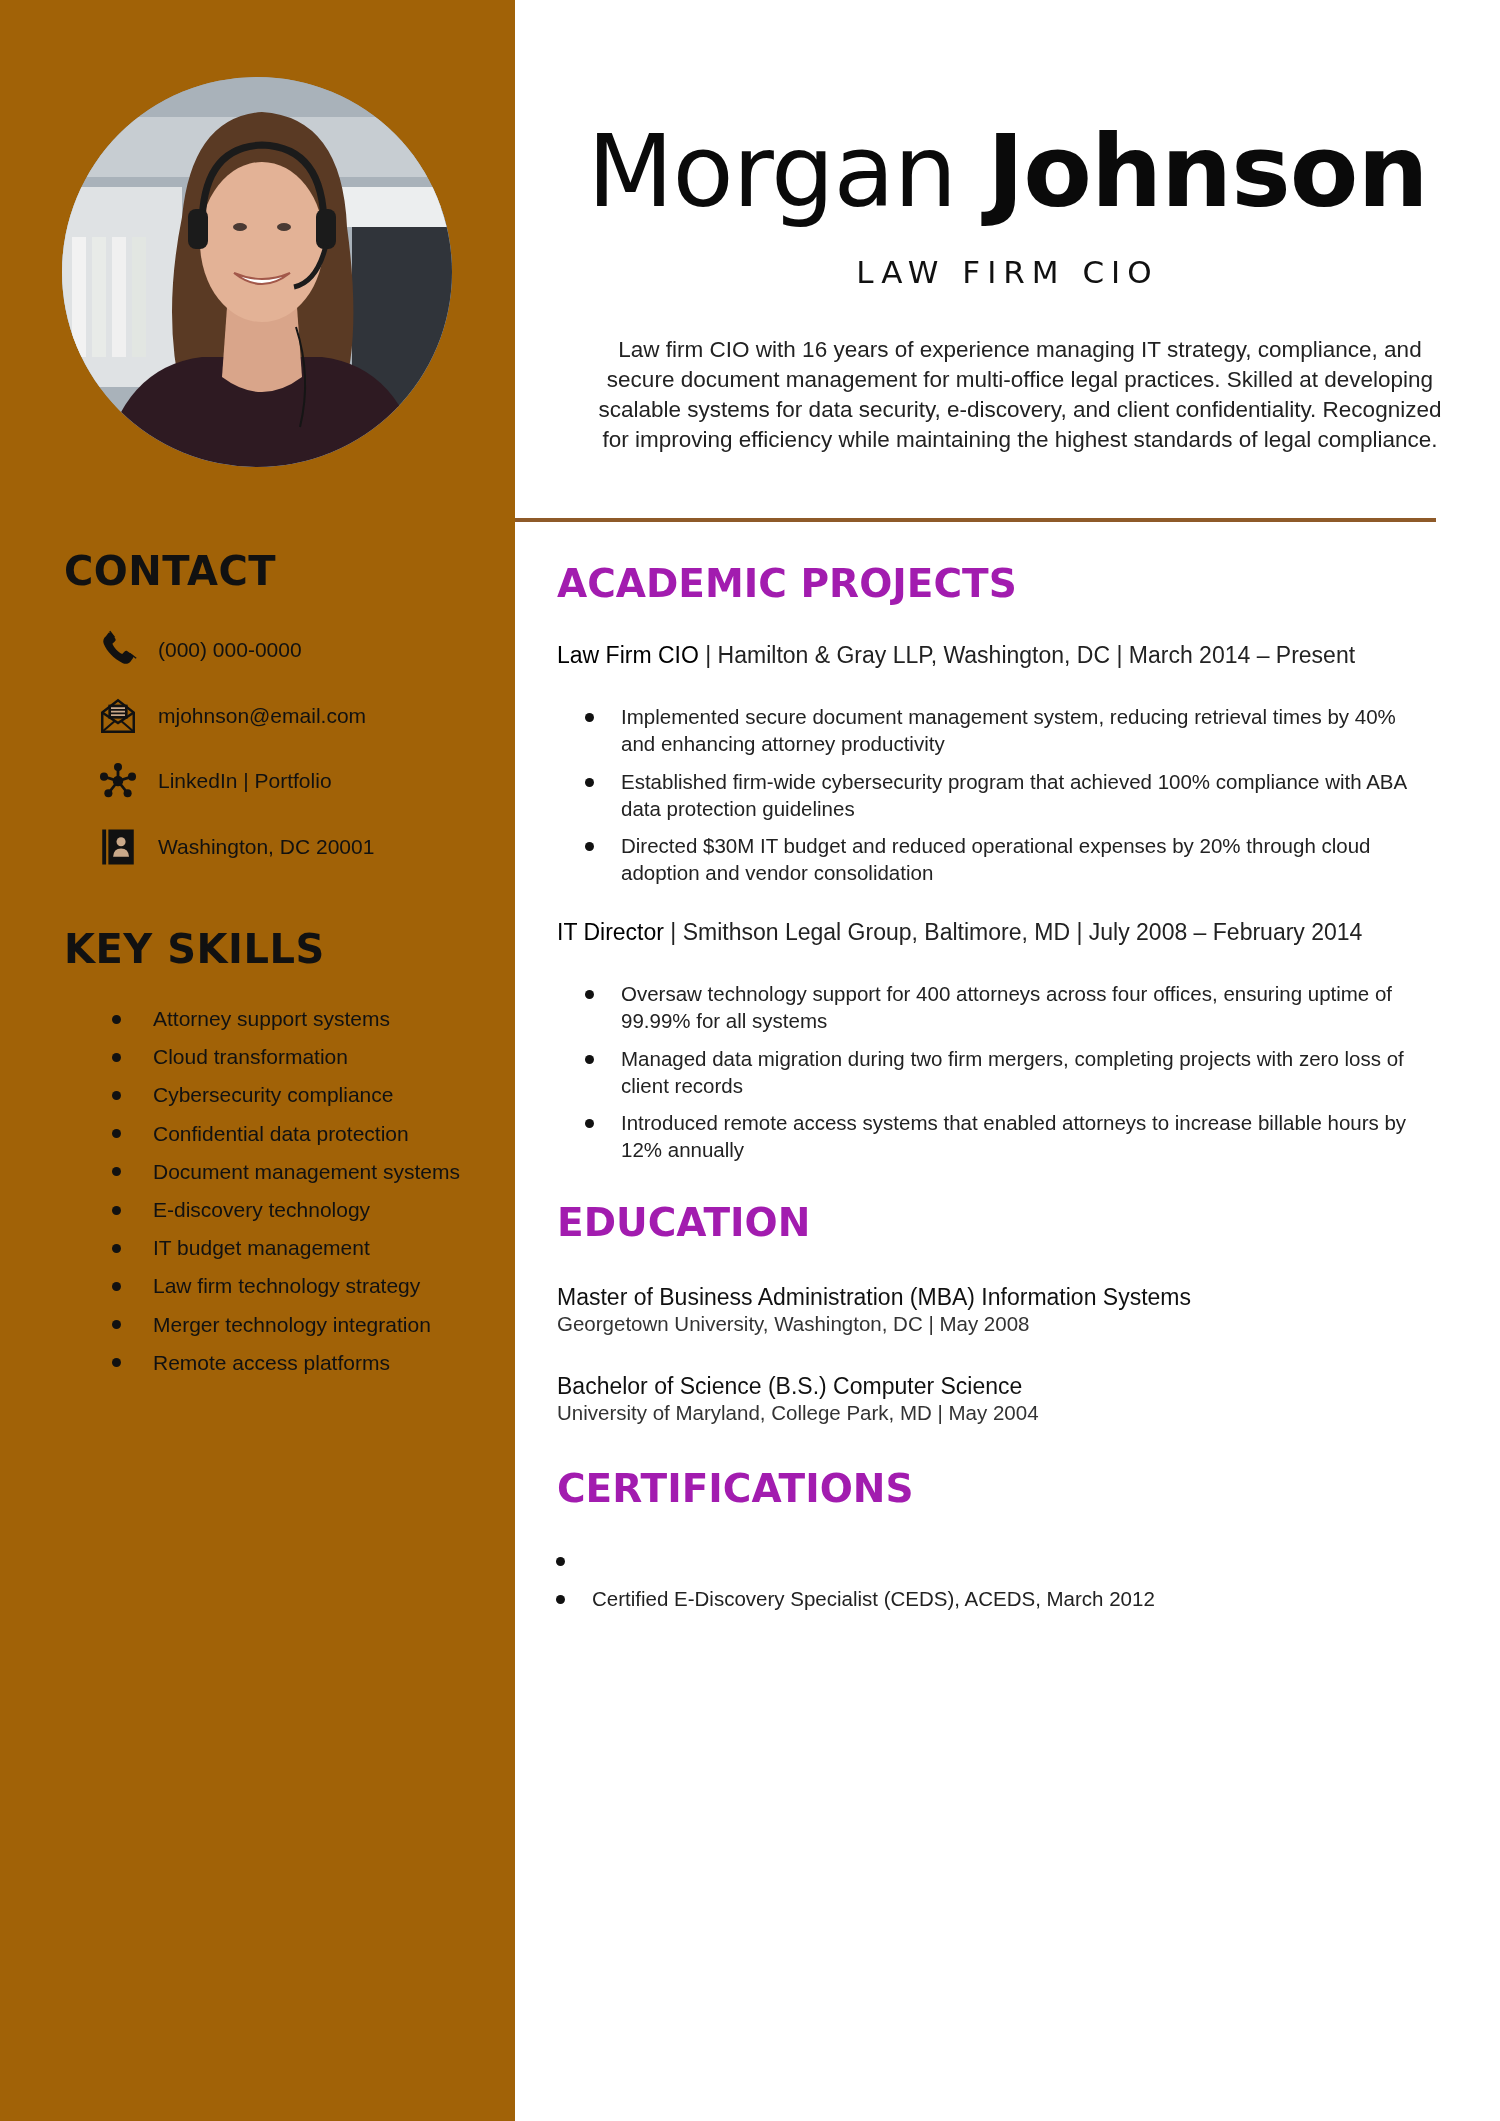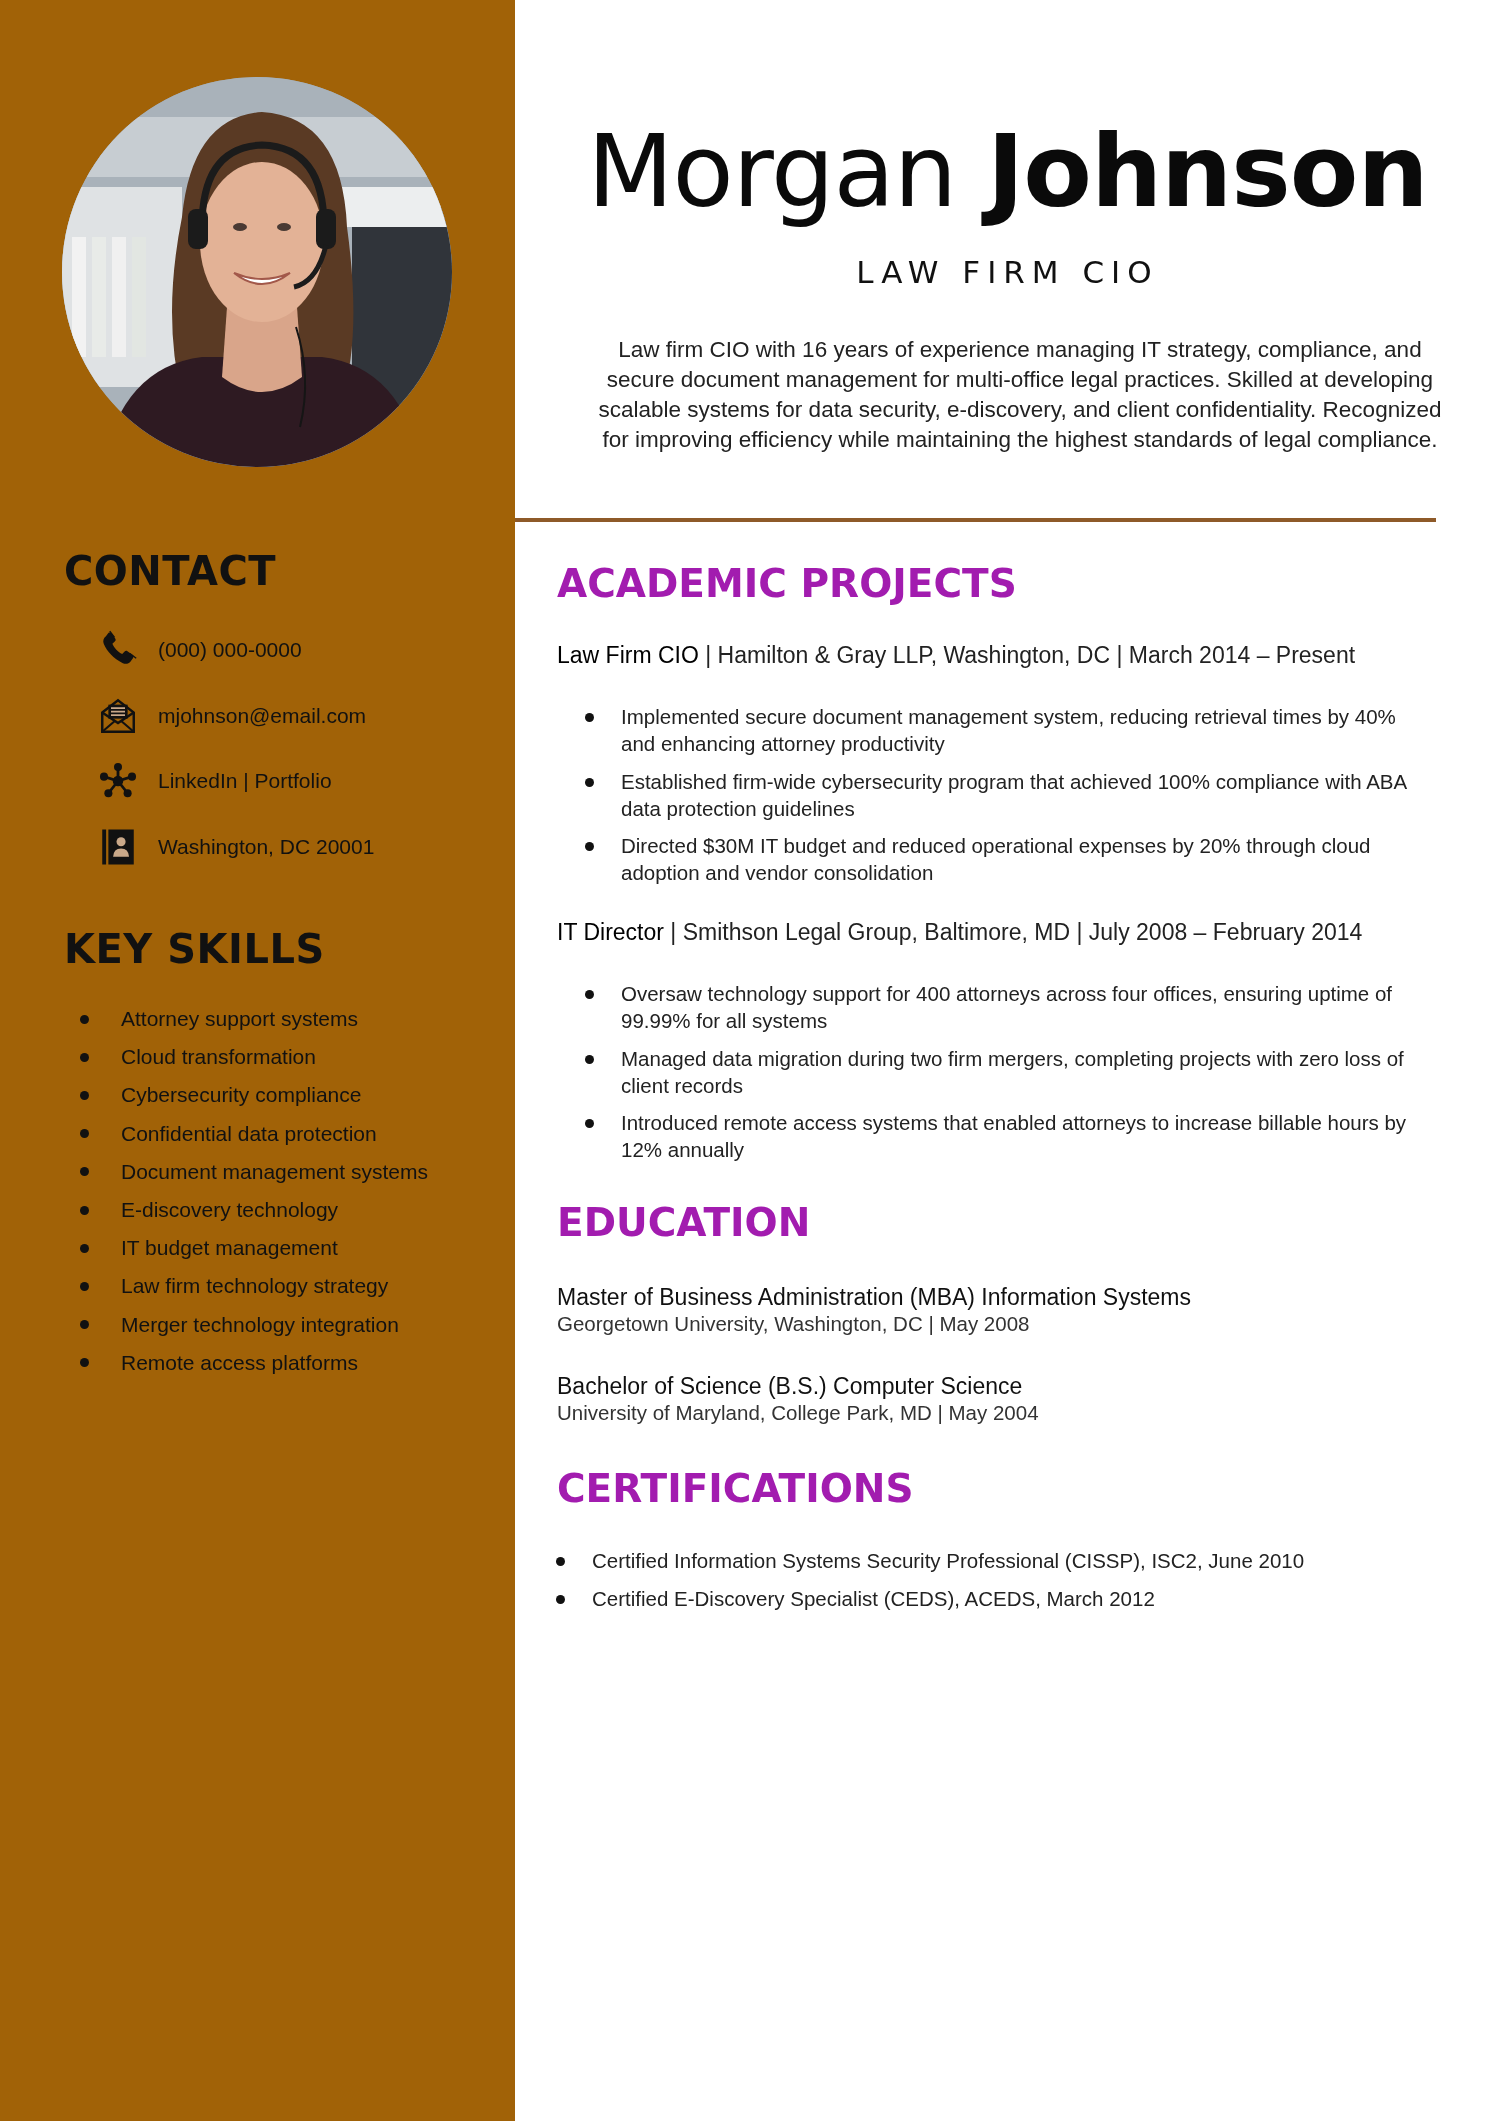--- a/index.html
+++ b/index.html
@@ -22,21 +22,21 @@
       font-family: "DejaVu Sans", sans-serif; font-weight: bold;
       font-size: 40px; letter-spacing: 0.5px; color: #111;
     }
     .contact-row {
       position: absolute; left: 96px; height: 46px; display: flex; align-items: center;
     }
     .contact-icon { width: 44px; height: 44px; display: flex; align-items: center; justify-content: center; }
     .contact-icon svg { width: 42px; height: 42px; }
     .contact-text { margin-left: 18px; font-size: 21px; color: #111; }
 
-    .skills { position: absolute; left: 80px; top: 1000px; list-style: none; }
+    .skills { position: absolute; left: 112px; top: 1000px; list-style: none; }
     .skills li { height: 38.2px; display: flex; align-items: center; font-size: 21px; color: #111; }
     .bullet { width: 9px; height: 9px; border-radius: 50%; background: #111; display: inline-block; flex: none; }
     .skills .bullet { margin-right: 32px; }
 
     .name {
       position: absolute; left: 515px; width: 985px; top: 112px; text-align: center;
       font-family: "DejaVu Sans", sans-serif; font-size: 100px; line-height: 120px; color: #0a0a0a;
       letter-spacing: -1px;
     }
     .name .first { font-weight: normal; }
@@ -267,19 +267,18 @@
 <div class="edu-school" style="top:1312px;">Georgetown University, Washington, DC | May 2008</div>
 
 <div class="edu-degree" style="top:1373px;">Bachelor of Science (B.S.) Computer Science</div>
 <div class="edu-school" style="top:1401px;">University of Maryland, College Park, MD | May 2004</div>
 
 <div class="main-heading" style="top:1466px;">CERTIFICATIONS</div>
 
 <ul class="certs" style="top:1542px;">
   <li>
       <span class="bullet"></span>
-      <span>Certified Information Systems Security Professional (CISSP), ISC2, June 2010</span>
     </li>
   <li>
       <span class="bullet"></span>
       <span>Certified E-Discovery Specialist (CEDS), ACEDS, March 2012</span>
     </li>
 </ul>
 
 </body></html>

